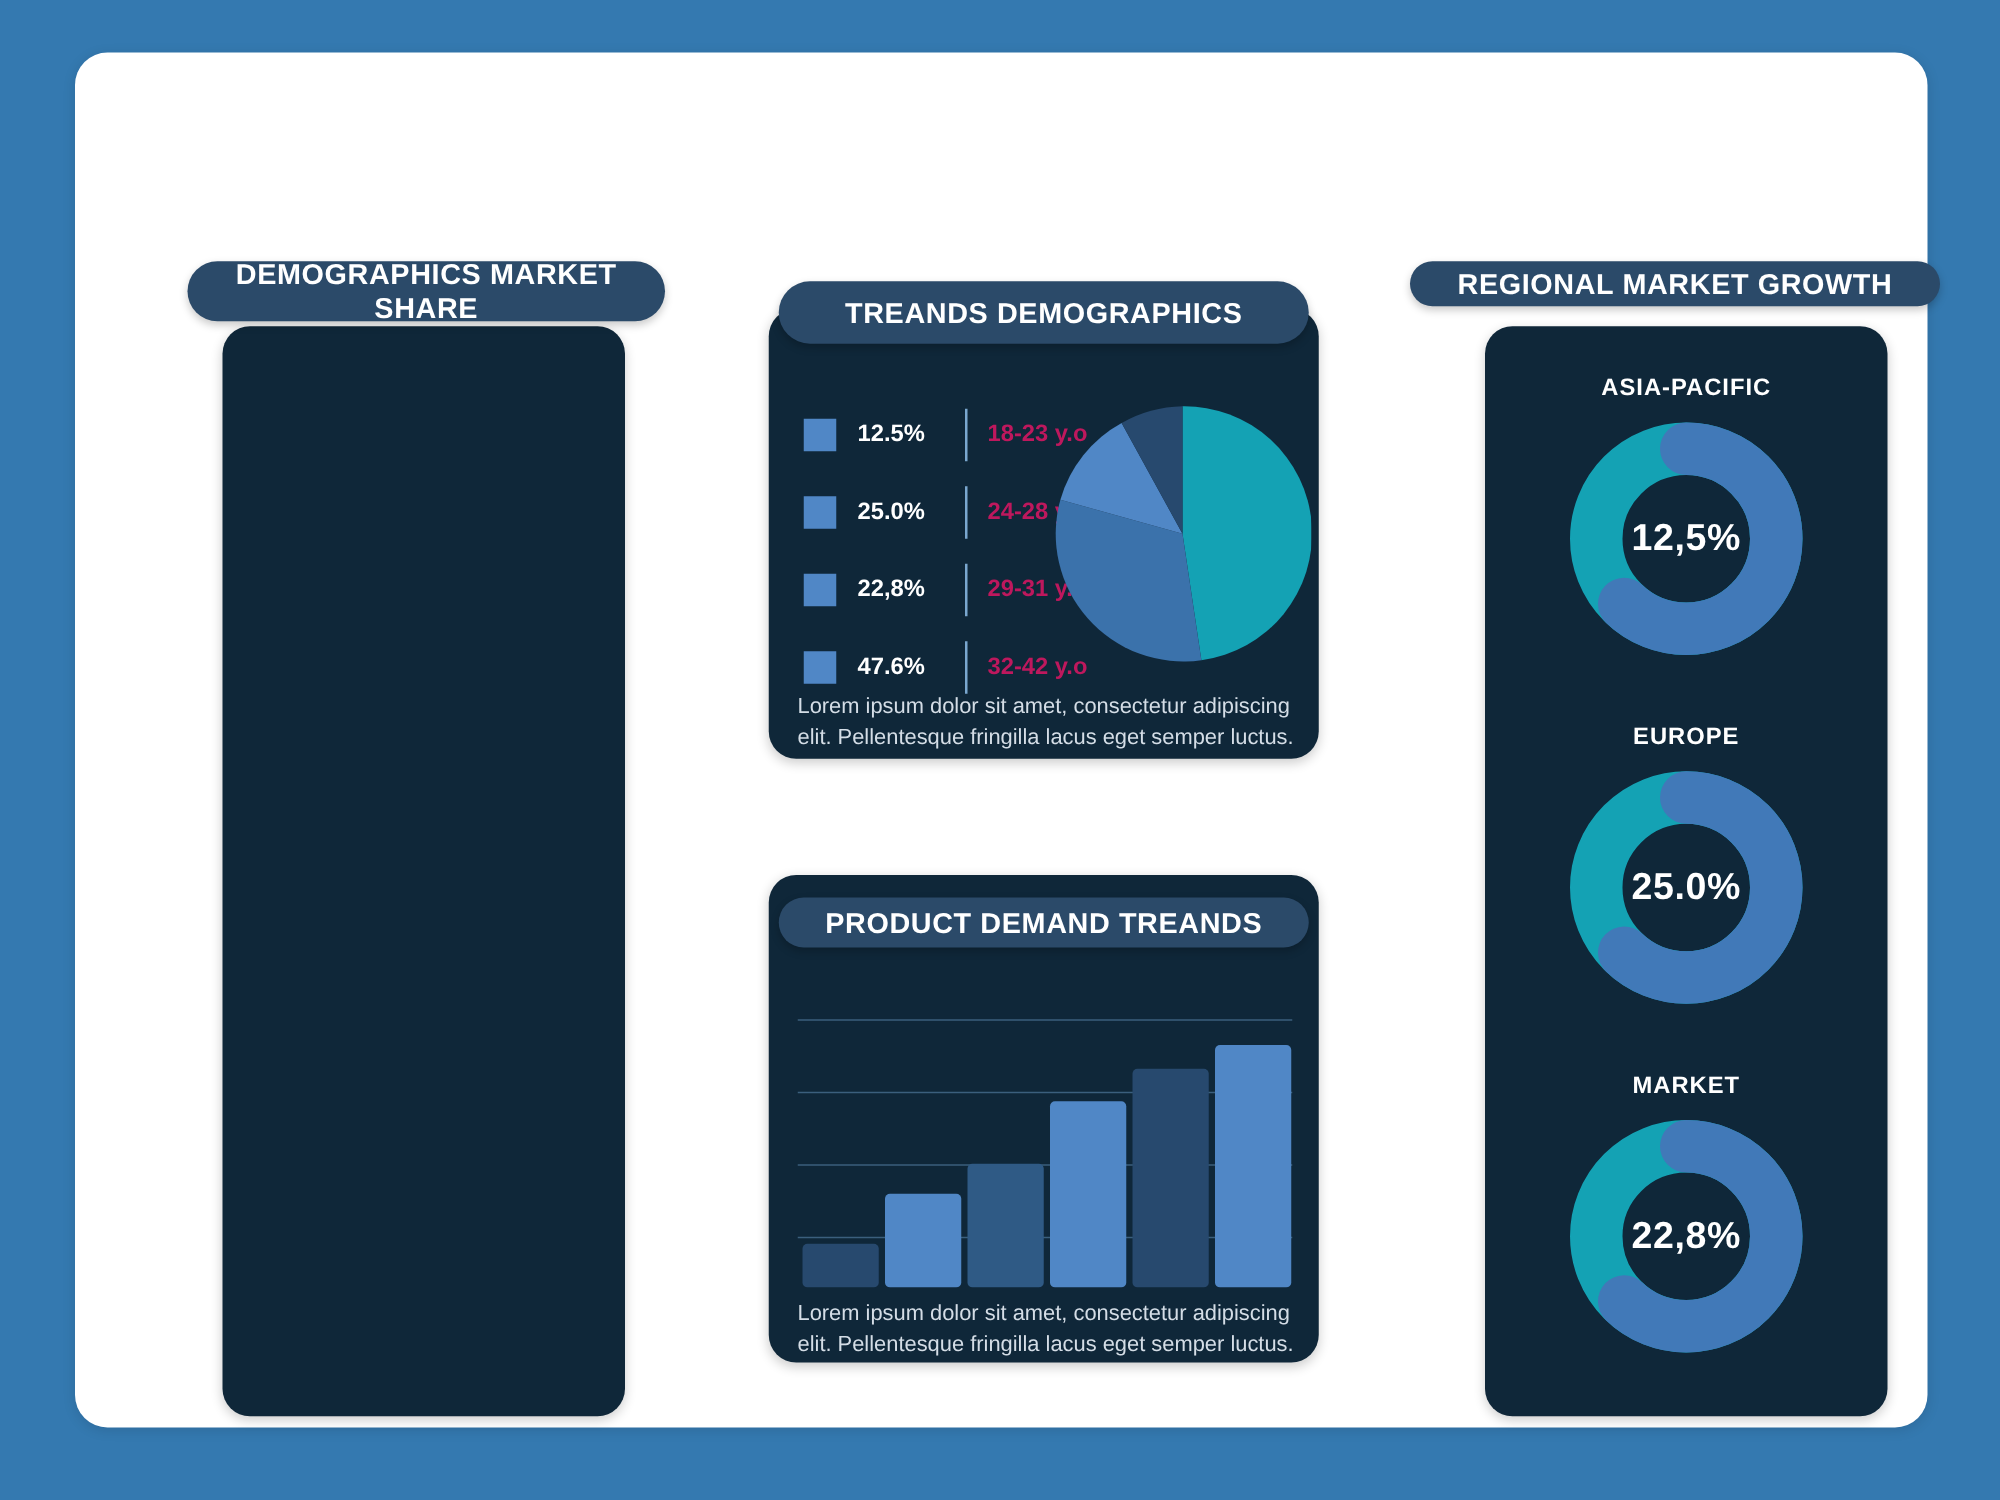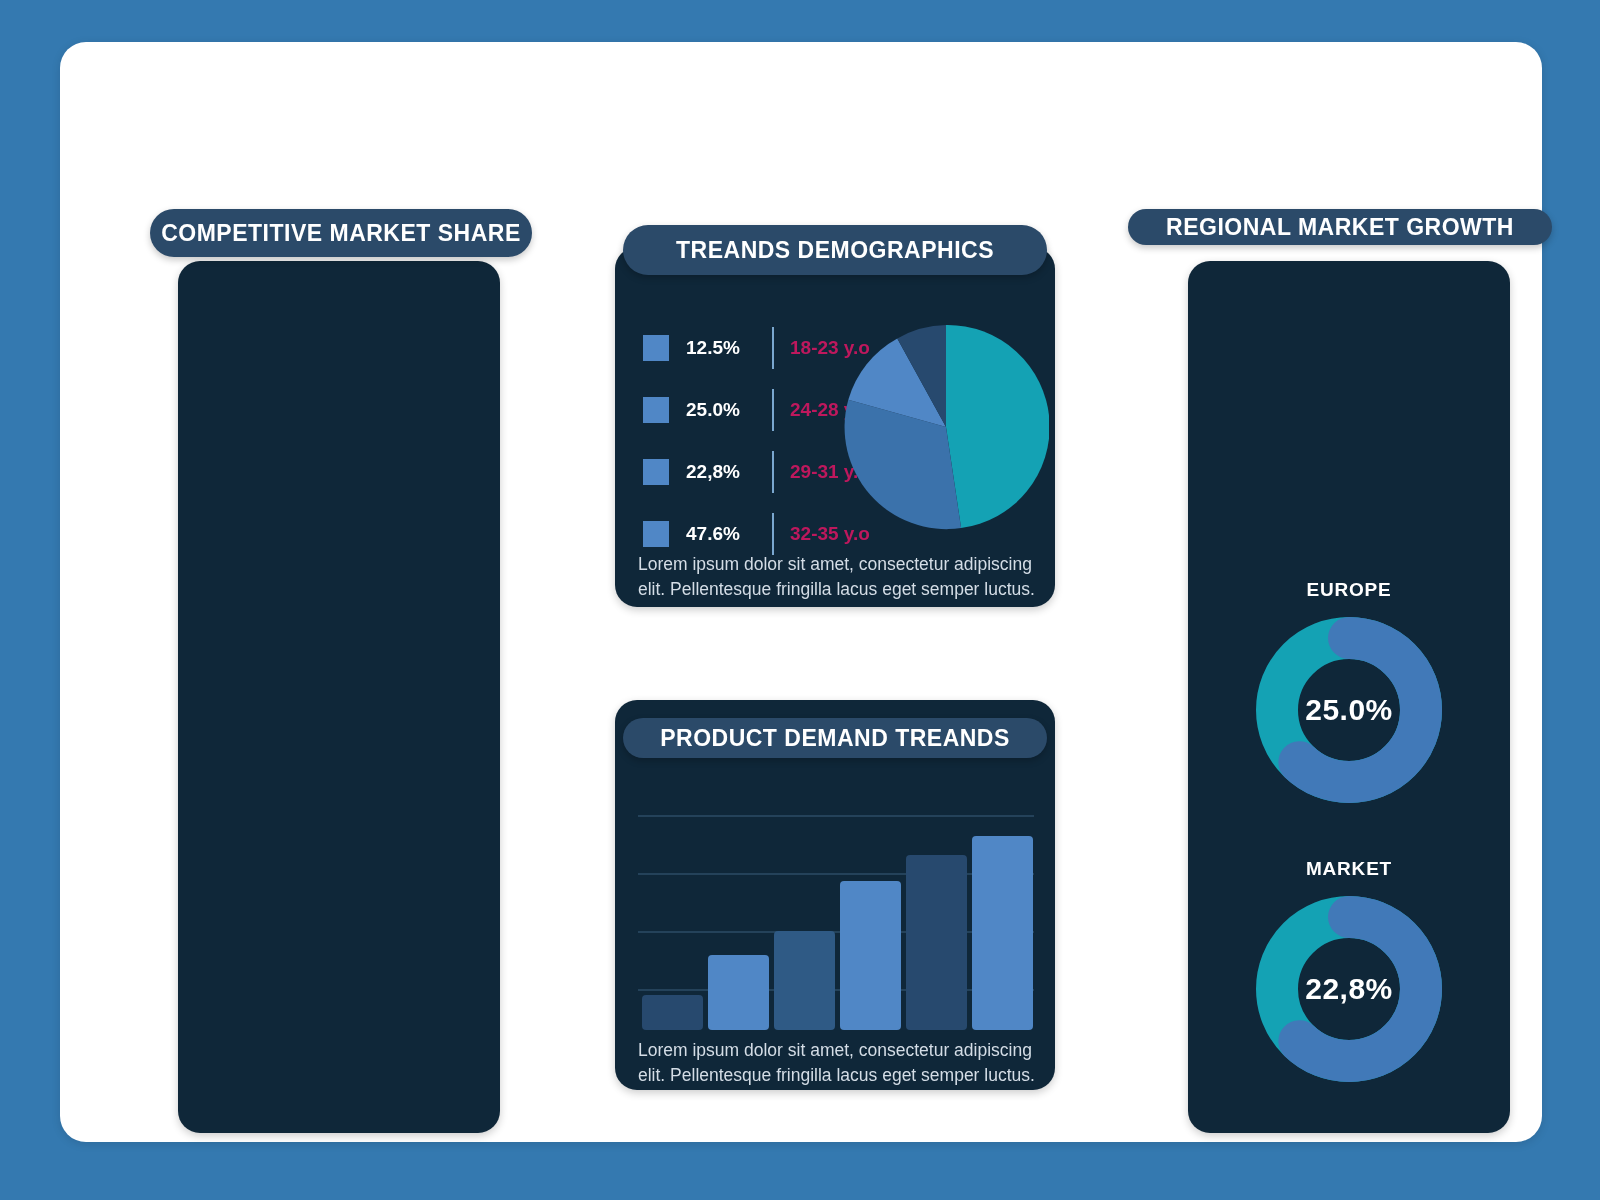--- a/index.html
+++ b/index.html
@@ -199,21 +199,21 @@
     color: #ffffff;
     letter-spacing: 0.5px;
   }
 </style>
 </head>
 <body>
 
 <div id="page-card">
 
   <div class="panel-body" id="cms-body"></div>
-  <div class="panel-title" id="cms-title">COMPETITIVE MARKET SHARE</div>
+  <div class="panel-title" id="cms-title">DEMOGRAPHICS MARKET SHARE</div>
 
   <div class="gauge-block" style="top:270px">
     <div class="gauge-wrap">
       <svg width="246" height="124" viewBox="0 0 246 124">
         <path d="M 10 124 A 113 113 0 0 1 236 124 L 180 124 A 57 57 0 0 0 66 124 Z" fill="#4179b8"></path>
         <path d="M 236 124 A 113 113 0 0 0 203.1 44.1 L 163.3 83.9 A 57 57 0 0 1 180 124 Z" fill="#14a2b4"></path>
       </svg>
       <div class="gauge-value">12,5%</div>
     </div>
     <div class="gauge-label">Company C</div>
@@ -276,21 +276,21 @@
         <span class="legend-swatch"></span>
         <span class="legend-pct">22,8%</span>
         <span class="legend-div"></span>
         <span class="legend-range">29-31 y.o</span>
       </div>
 
       <div class="legend-row">
         <span class="legend-swatch"></span>
         <span class="legend-pct">47.6%</span>
         <span class="legend-div"></span>
-        <span class="legend-range">32-35 y.o</span>
+        <span class="legend-range">32-42 y.o</span>
       </div>
     </div>
 
     <svg id="cd-pie" width="206" height="206" viewBox="0 0 206 206">
 
       <path d="M 103 103 L 103 1 A 102 102 0 0 1 118.1 204.1 Z" fill="#14a2b4"></path>
 
       <path d="M 103 103 L 118.1 204.1 A 102 102 0 0 1 5.3 75.8 Z" fill="#3b72ab"></path>
 
       <path d="M 103 103 L 5.3 75.8 A 102 102 0 0 1 54.3 14.4 Z" fill="#5087c6"></path>
@@ -319,20 +319,30 @@
       <rect x="268" y="71" width="61" height="175" rx="4" fill="#27496e"></rect>
       <rect x="334" y="52" width="61" height="194" rx="4" fill="#5087c6"></rect>
     </g>
   </svg>
 
   <div class="panel-note" id="pdt-note">Lorem ipsum dolor sit amet, consectetur adipiscing elit. Pellentesque fringilla lacus eget semper luctus.</div>
 
   <div class="panel-body" id="rmg-body"></div>
   <div class="panel-title" id="rmg-title">REGIONAL MARKET GROWTH</div>
 
+  <div class="donut-block" style="top:258px">
+    <div class="donut-region">ASIA-PACIFIC</div>
+    <div class="donut-wrap">
+      <svg width="194" height="194" viewBox="0 0 194 194">
+        <circle cx="97" cy="97" r="72" fill="none" stroke="#14a2b4" stroke-width="42"></circle>
+        <circle cx="97" cy="97" r="72" fill="none" stroke="#4179b8" stroke-width="42" stroke-linecap="round" stroke-dasharray="280.5 172.0" transform="rotate(-90 97 97)"></circle>
+      </svg>
+      <div class="donut-value">12,5%</div>
+    </div>
+  </div>
 
   <div class="donut-block" style="top:537px">
     <div class="donut-region">EUROPE</div>
     <div class="donut-wrap">
       <svg width="194" height="194" viewBox="0 0 194 194">
         <circle cx="97" cy="97" r="72" fill="none" stroke="#14a2b4" stroke-width="42"></circle>
         <circle cx="97" cy="97" r="72" fill="none" stroke="#4179b8" stroke-width="42" stroke-linecap="round" stroke-dasharray="280.5 172.0" transform="rotate(-90 97 97)"></circle>
       </svg>
       <div class="donut-value">25.0%</div>
     </div>

